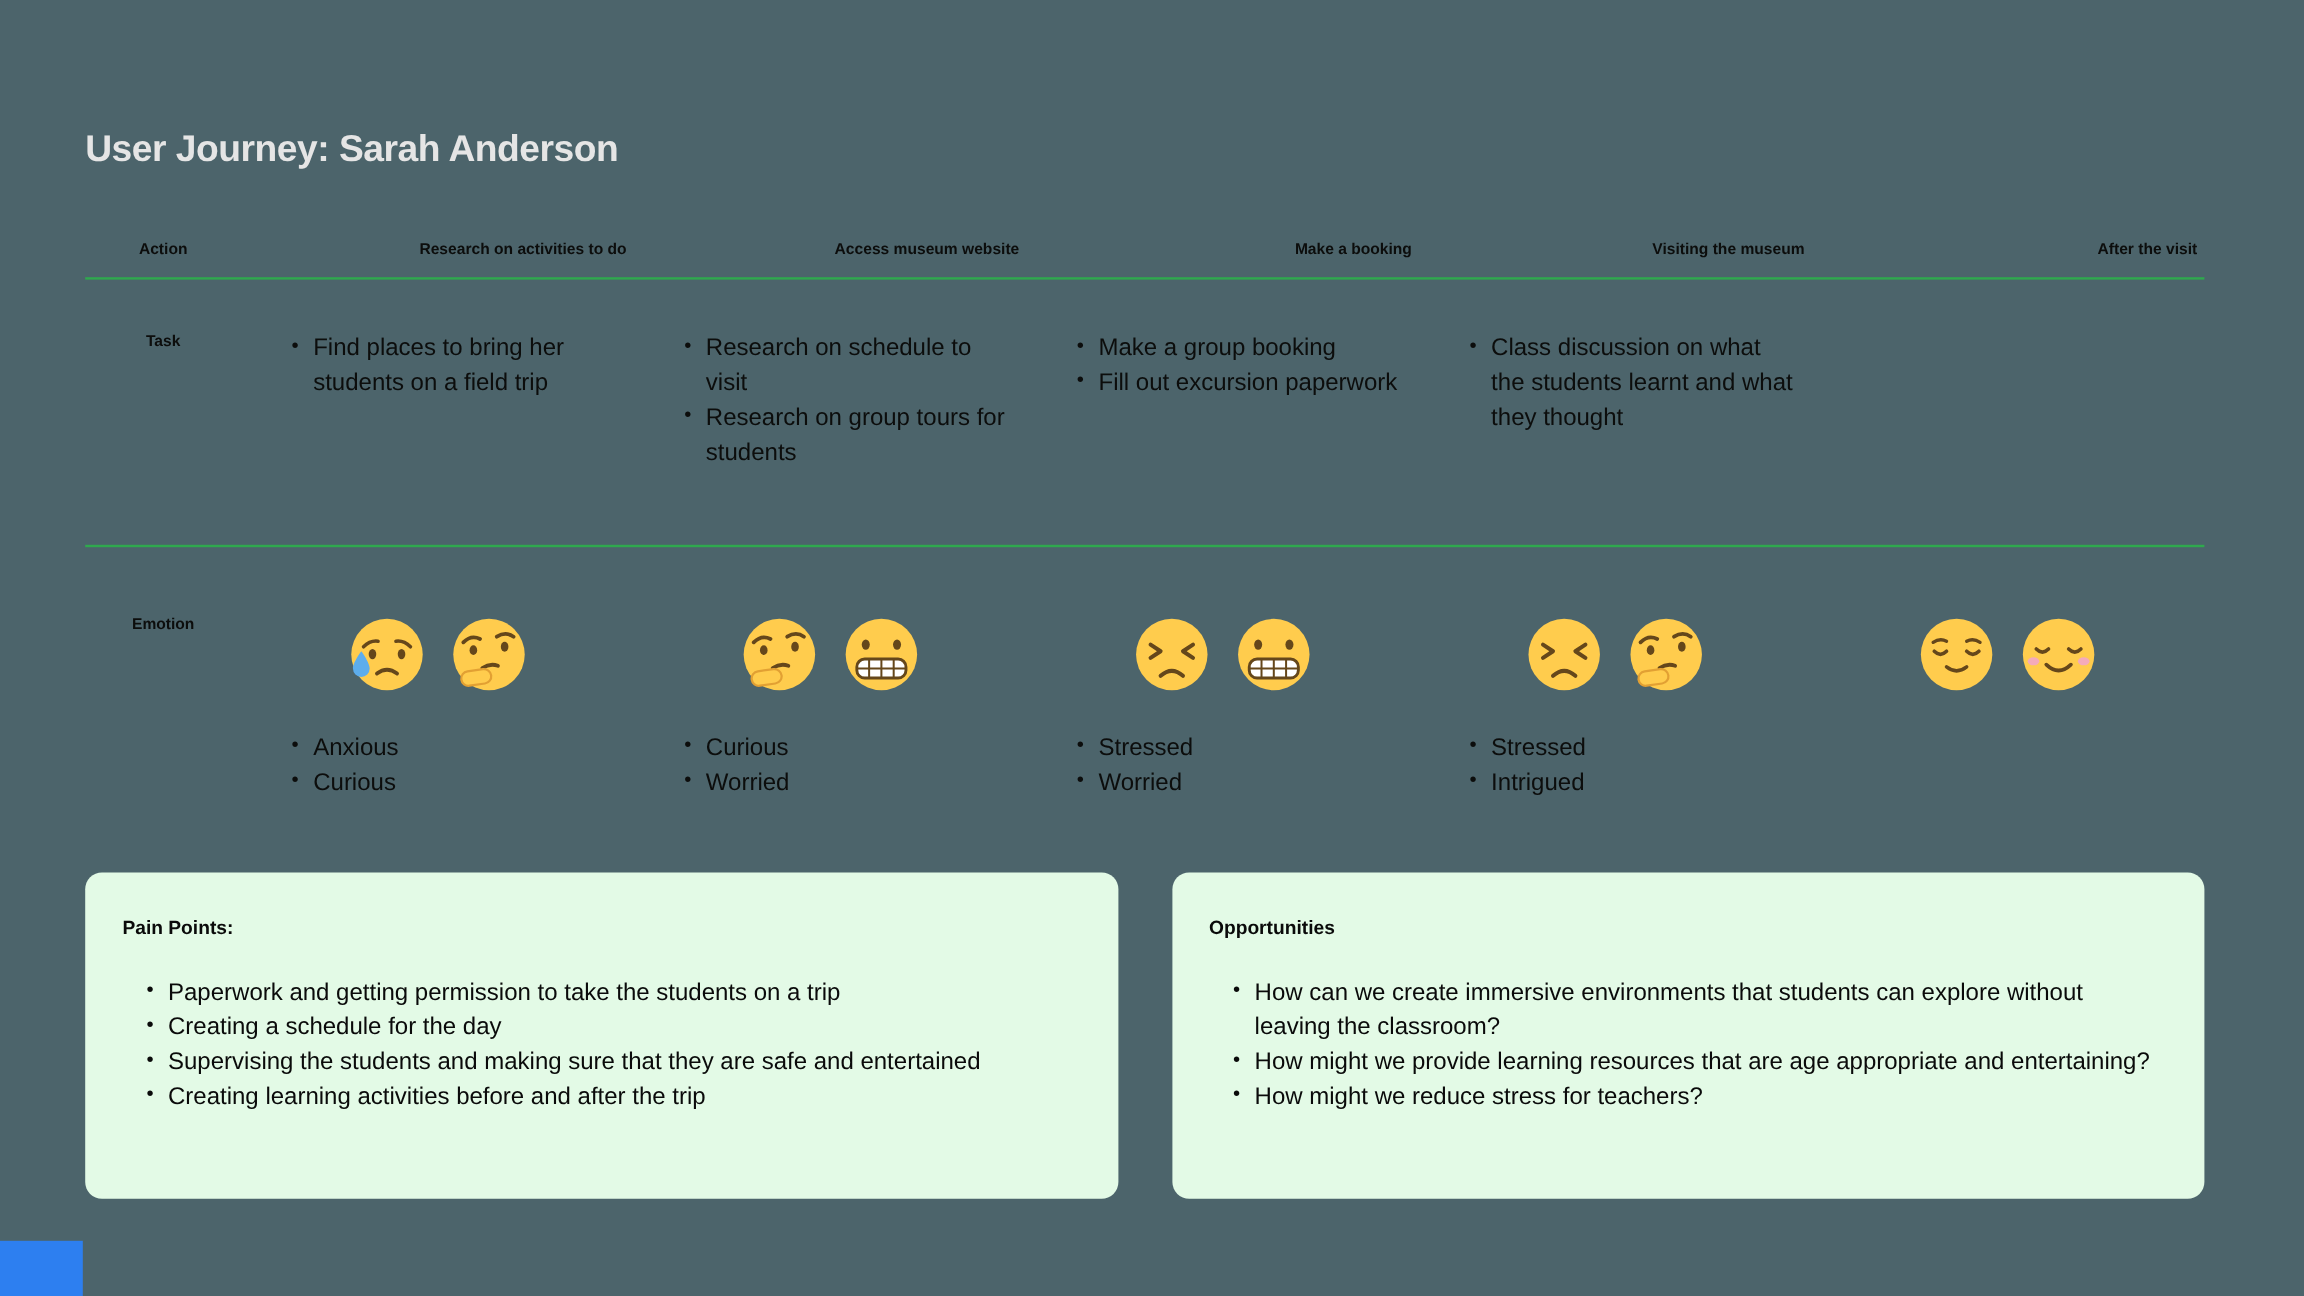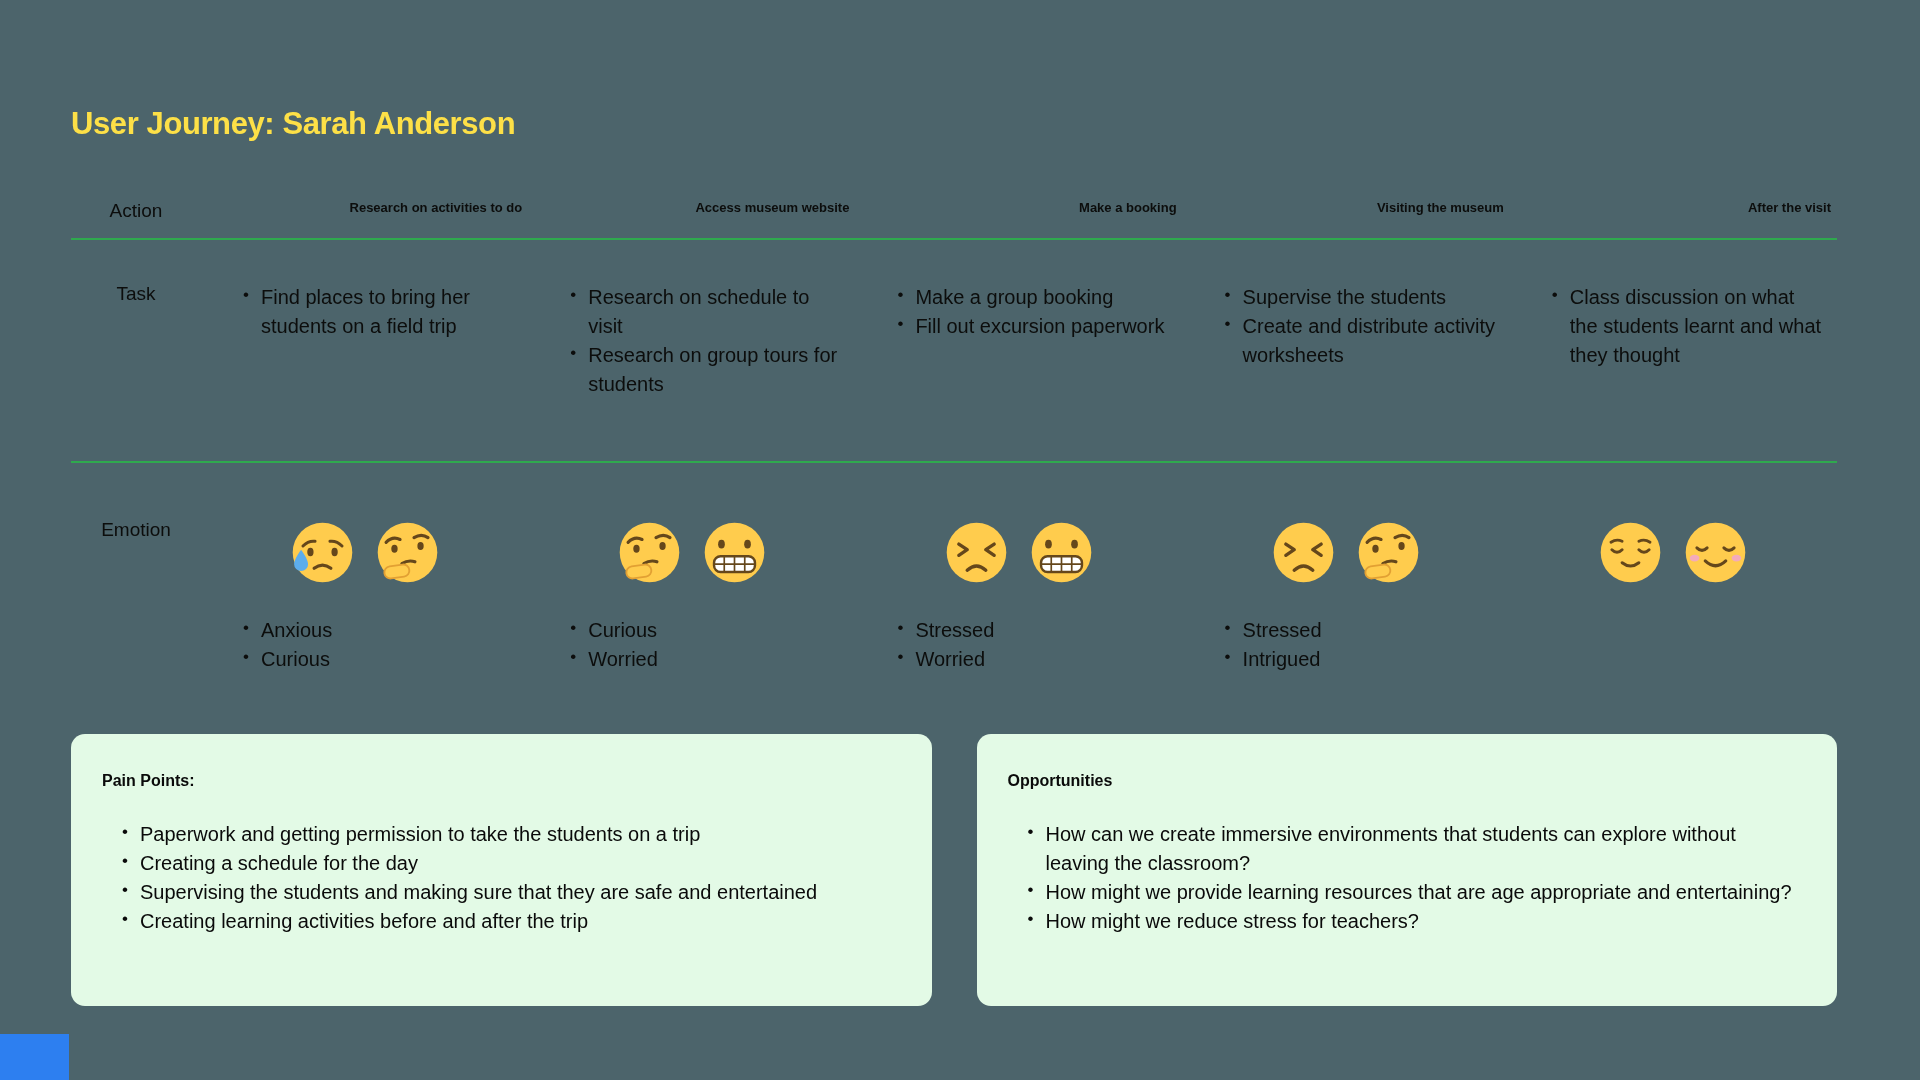--- a/index.html
+++ b/index.html
@@ -13,39 +13,39 @@
     position: relative;
     overflow: hidden;
   }
   .canvas { padding: 106px 83px 0 71px; }
 
   h1.title {
     margin: 0;
     font-size: 31px;
     font-weight: 700;
     letter-spacing: -0.4px;
-    color: #fde047;
+    color: #e5e5e5;
   }
 
   .table { margin-top: 58px; }
   .row {
     display: grid;
     grid-template-columns: 130px repeat(5, 1fr);
     align-items: start;
   }
   .header {
     font-size: 13px;
     font-weight: 700;
     text-align: right;
     padding: 0 6px;
   }
   .label-cell {
     text-align: center;
-    font-weight: 400;
-    font-size: 19px;
+    font-weight: 700;
+    font-size: 13px;
   }
   .divider { height: 2px; margin-top: 16px; }
 
   .task-row { padding: 43px 0 46px; }
   .emotion-row { padding: 36px 0 0; margin-top: 20px; }
 
   .bullets {
     list-style: none;
     margin: 0;
     padding: 0 10px 0 40px;
@@ -172,26 +172,20 @@
       <div class="cell">
         <ul class="bullets">
           <li>Research on schedule to visit</li>
           <li>Research on group tours for students</li>
         </ul>
       </div>
       <div class="cell">
         <ul class="bullets">
           <li>Make a group booking</li>
           <li>Fill out excursion paperwork</li>
-        </ul>
-      </div>
-      <div class="cell">
-        <ul class="bullets">
-          <li>Supervise the students</li>
-          <li>Create and distribute activity worksheets</li>
         </ul>
       </div>
       <div class="cell">
         <ul class="bullets">
           <li>Class discussion on what the students learnt and what they thought</li>
         </ul>
       </div>
     </div>
 
     <div class="divider" style="background:#2FA94E"></div>

